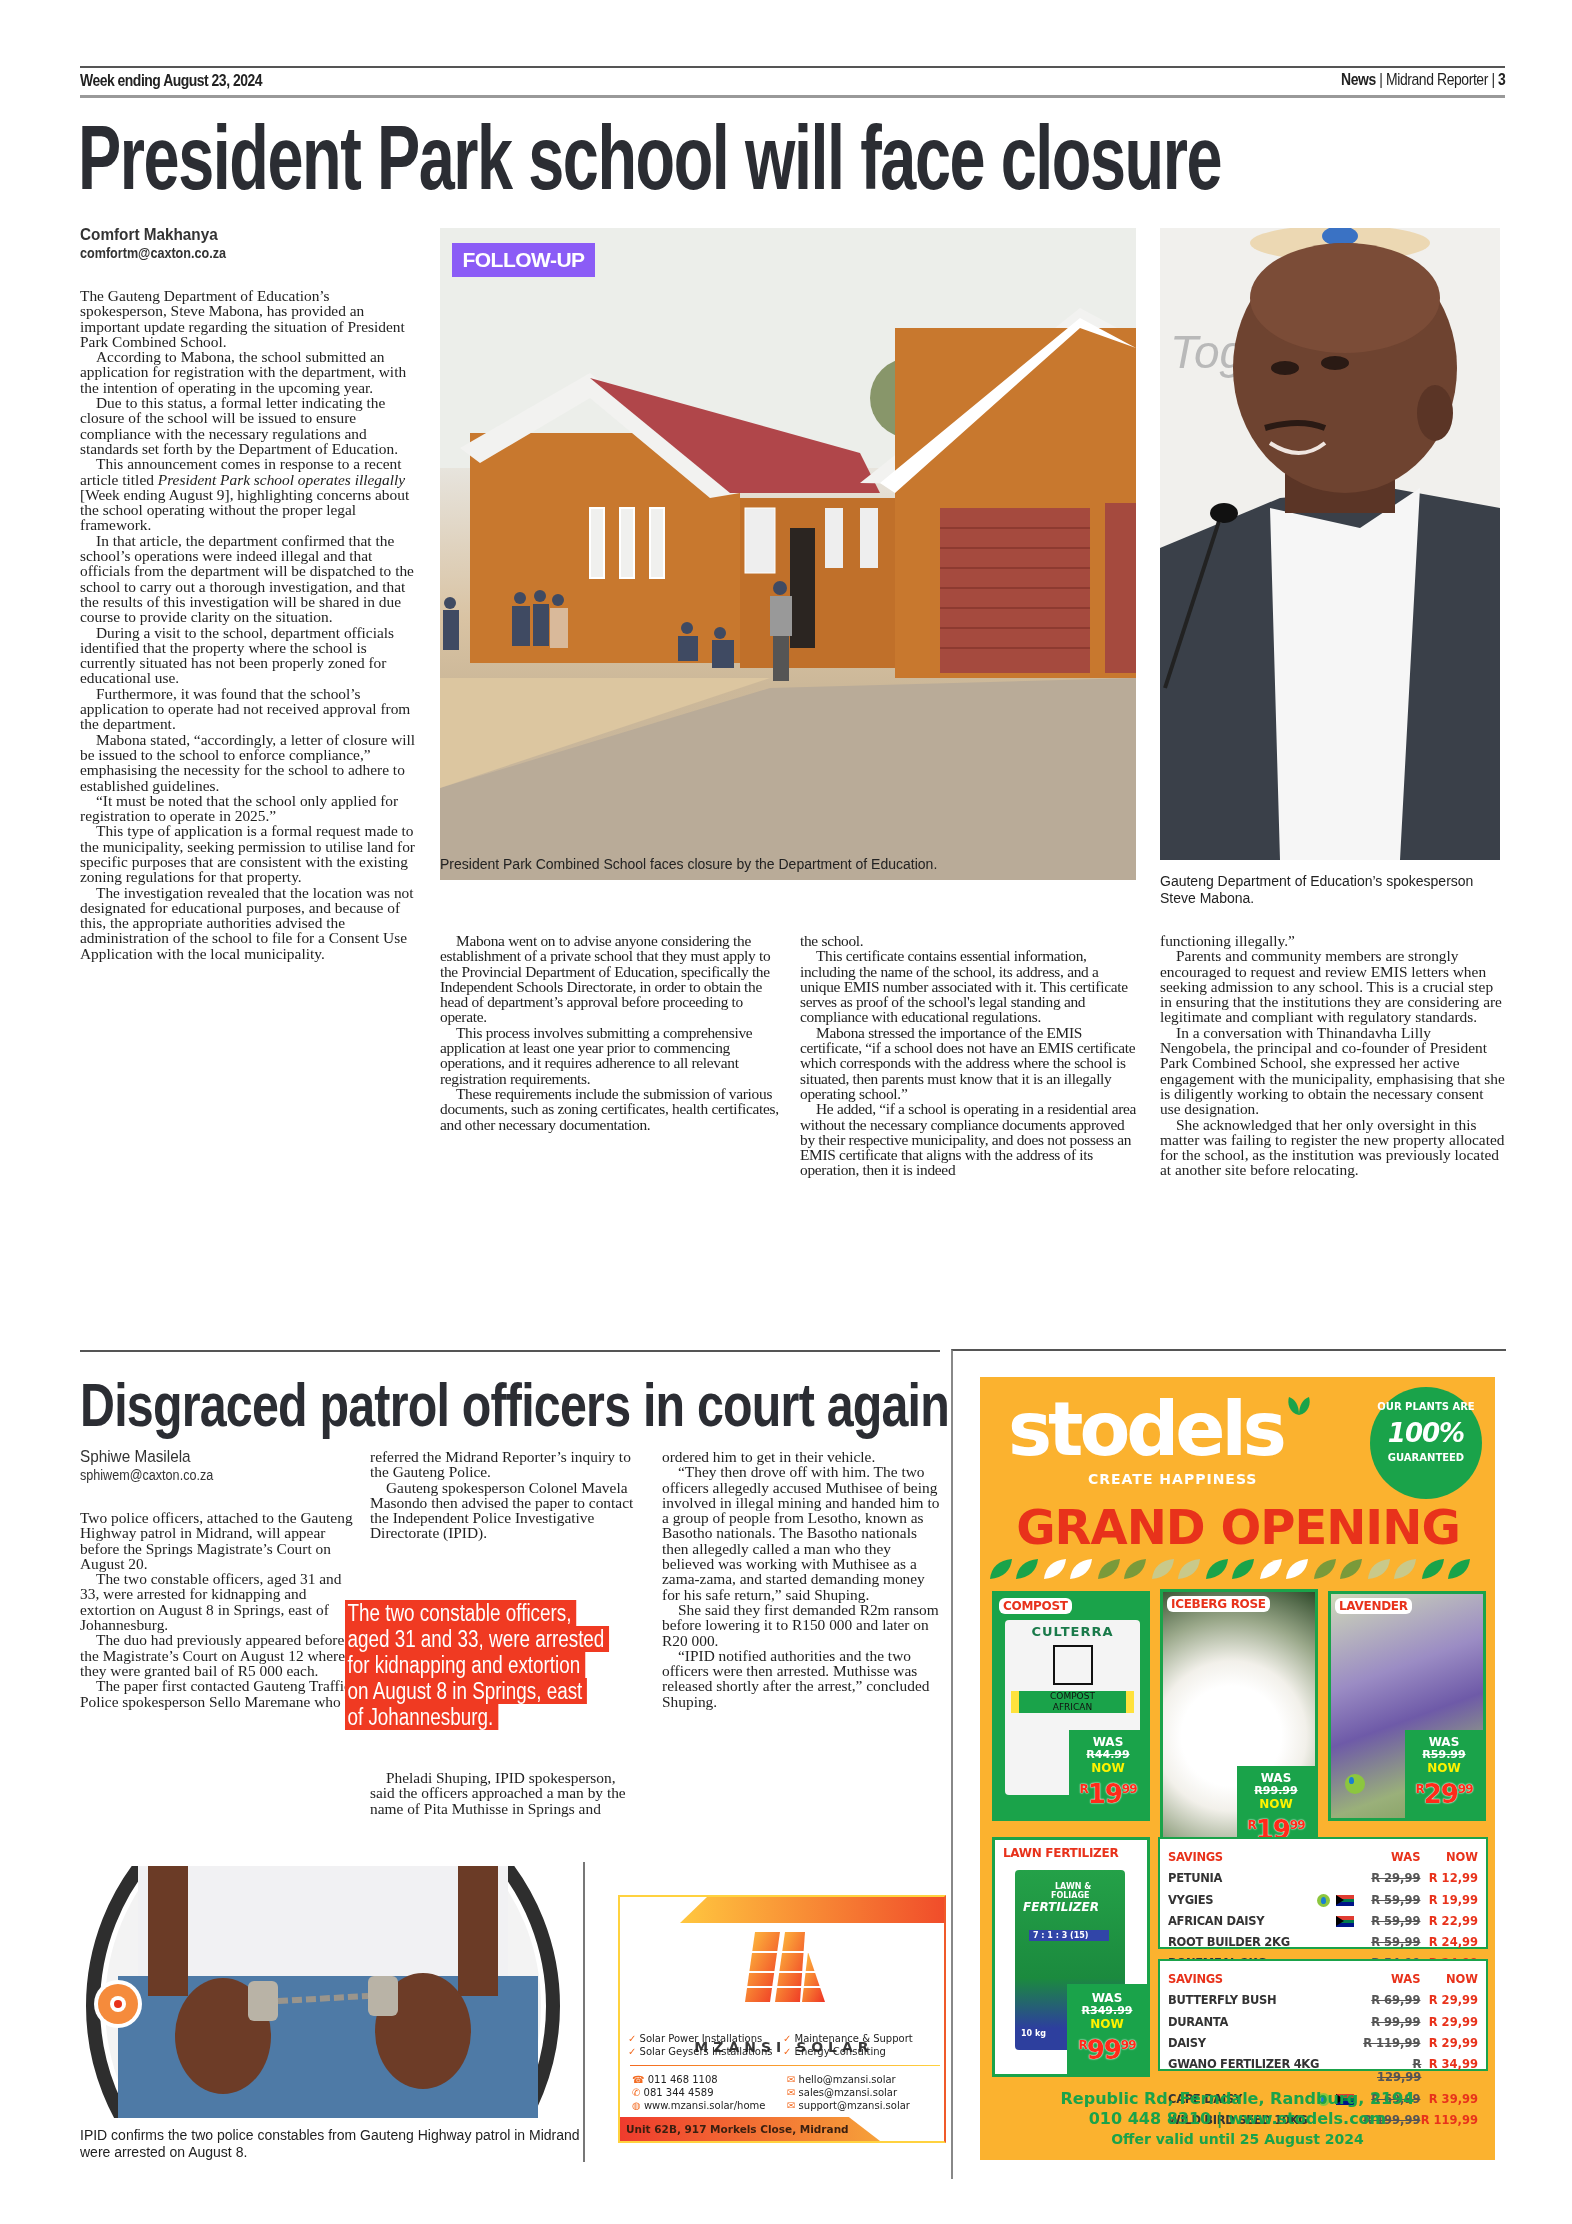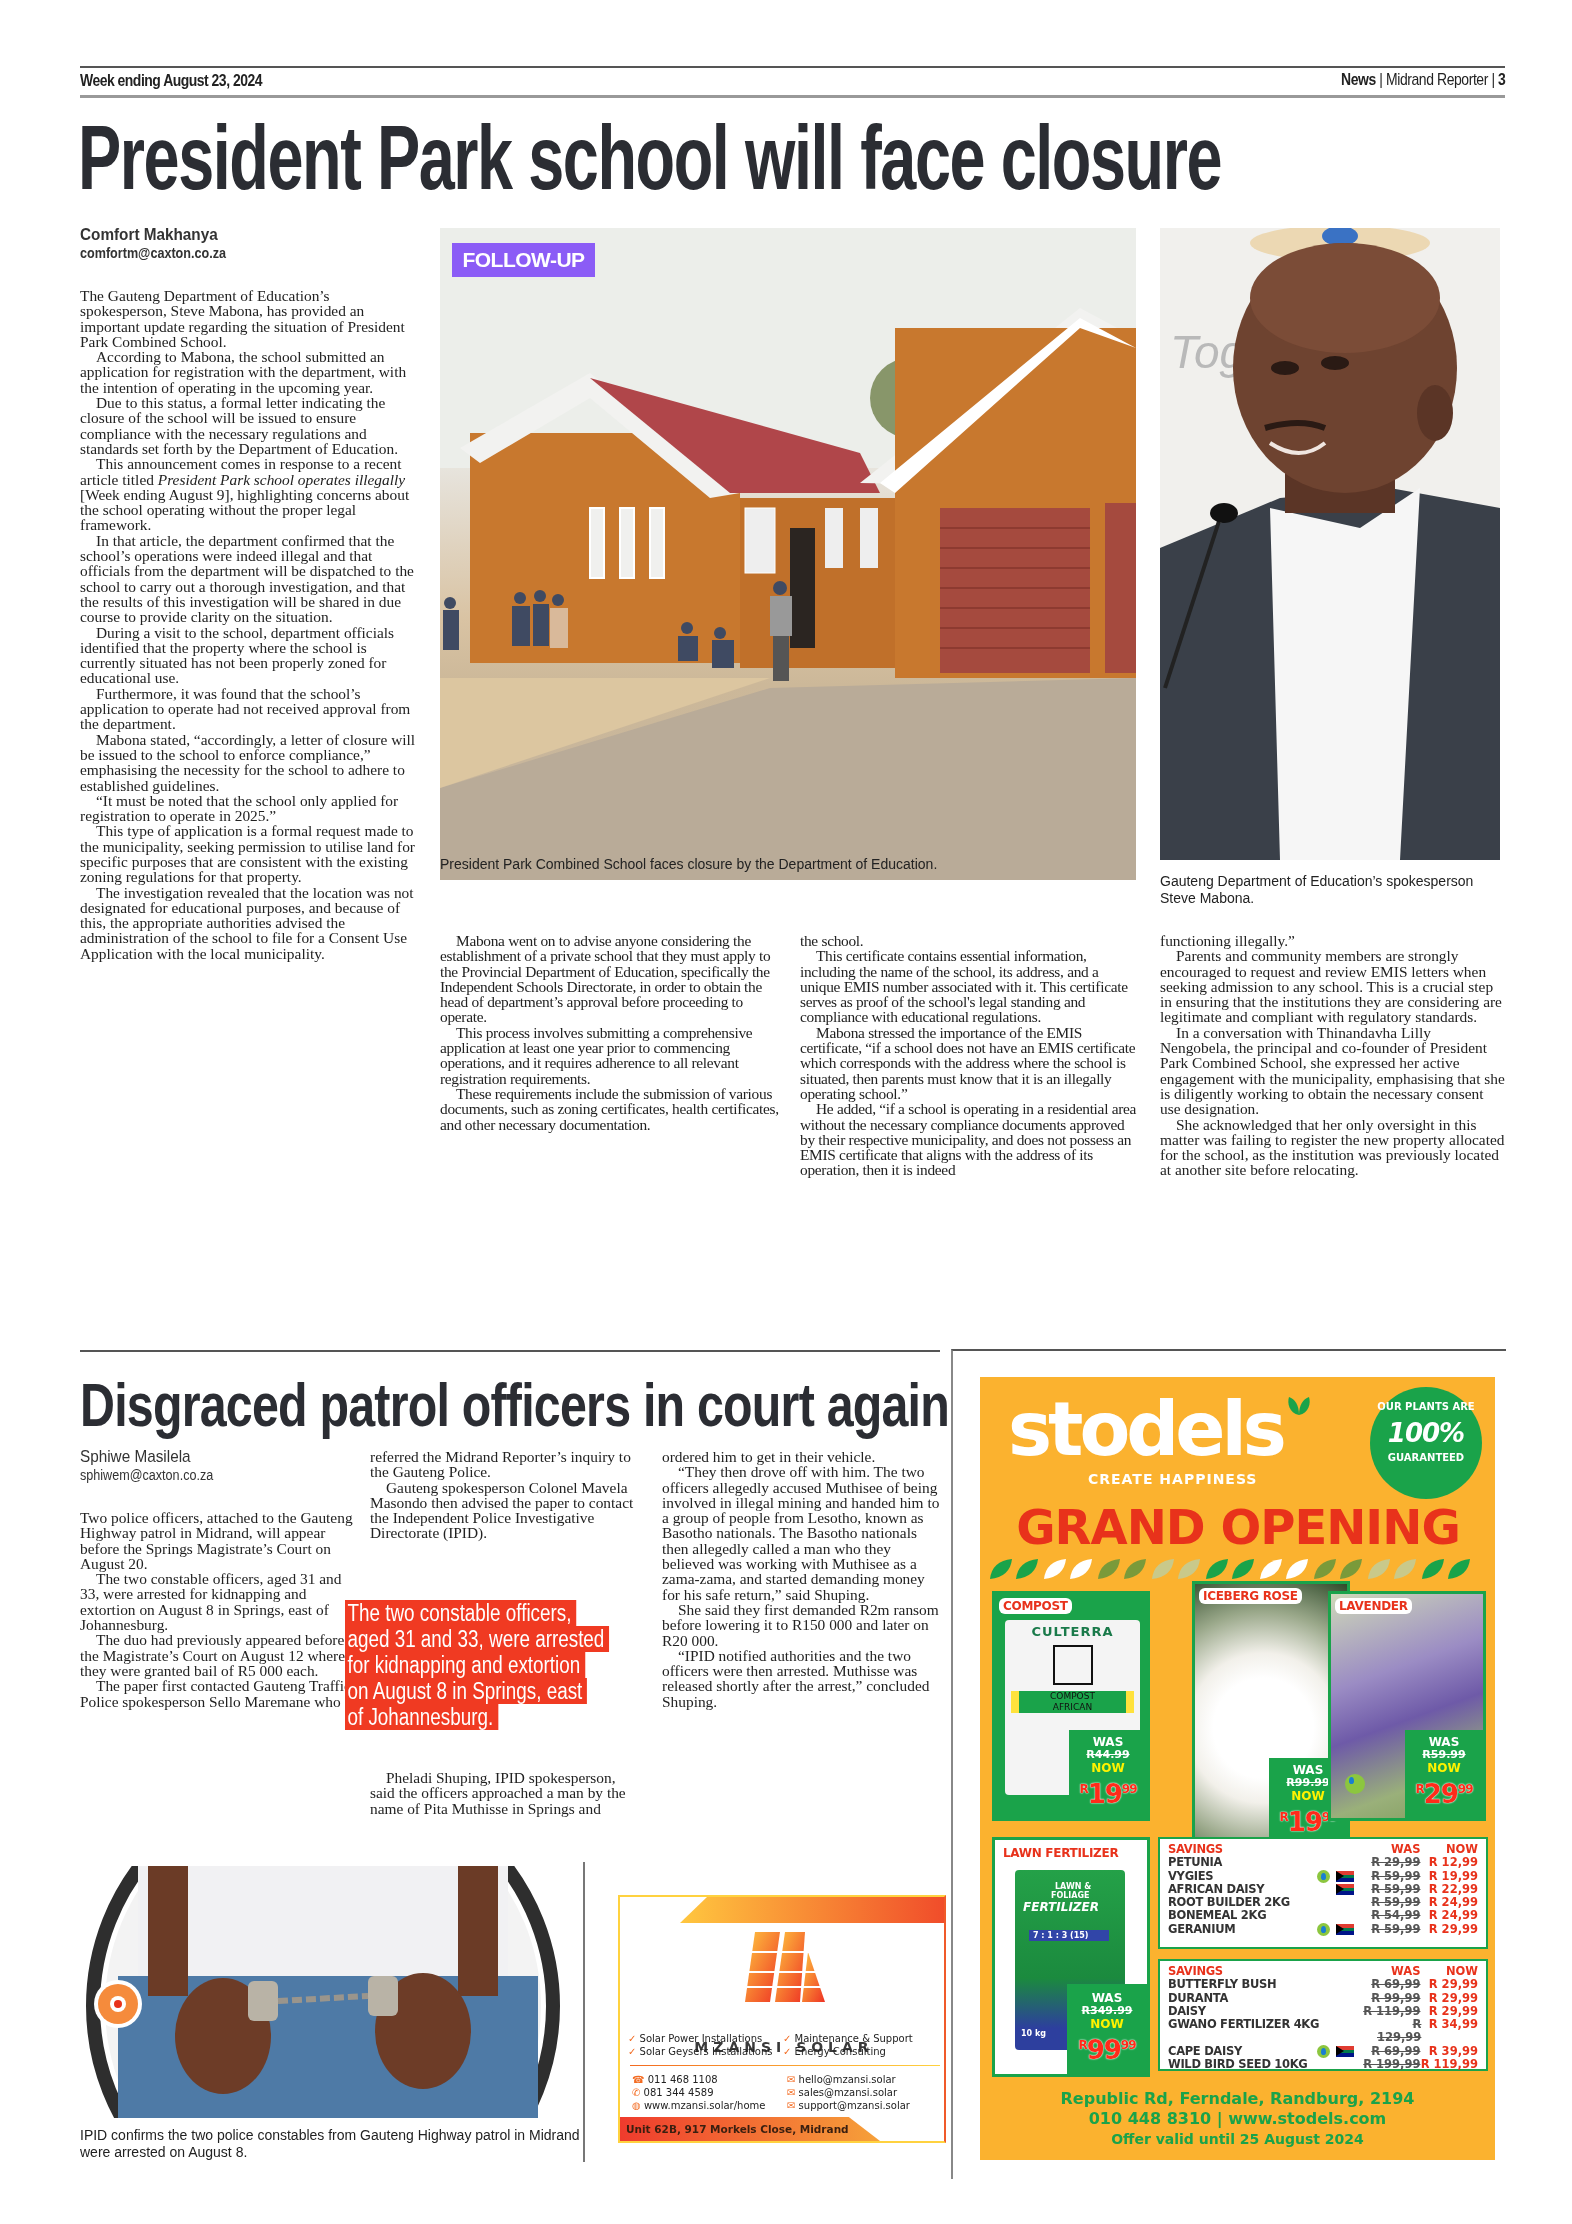--- a/index.html
+++ b/index.html
@@ -60,21 +60,21 @@
   .stodels { left: 980px; top: 1377px; width: 515px; height: 783px; background: #fbb22f; overflow: hidden; font-family: "DejaVu Sans", sans-serif; }
   .prod-card { position: absolute; border: 3px solid #1aa34a; overflow: hidden; }
   .prod-tag { position: absolute; background: #fff; color: #e8321b; font-weight: bold; font-size: 12px; padding: 1px 4px; border-radius: 6px; letter-spacing: -0.3px; }
   .price-box { position: absolute; background: #1aa34a; color: #fff; text-align: center; font-weight: bold; }
   .price-was { font-size: 12px; line-height: 13px; }
   .price-old { font-size: 11px; line-height: 12px; text-decoration: line-through; }
   .price-now-lbl { font-size: 12px; line-height: 14px; color: #fff200; }
   .price-now { font-size: 26px; line-height: 28px; color: #ff2b1a; letter-spacing: -1px; text-shadow: 0 0 2px #fff, 0 0 1px #fff; }
   .price-now sup { font-size: 12px; vertical-align: 10px; }
   .savings { position: absolute; background: #fff; border: 2px solid #1aa34a; padding: 4px 8px; font-size: 11.5px; font-weight: bold; line-height: 13.3px; }
-  .sv-row { display: flex; }
+  .sv-row { display: flex; margin-top: 8px; }
   .sv-name { width: 160px; color: #333; letter-spacing: -0.3px; white-space: nowrap; }
   .sv-icons { width: 50px; display: flex; gap: 6px; align-items: center; }
   .sv-was { width: 62px; text-align: right; color: #555; text-decoration: line-through; }
   .sv-now { width: 62px; text-align: right; color: #e8321b; }
   .sv-head .sv-name, .sv-head .sv-was { color: #e8321b; text-decoration: none; }
   .sv-head .sv-now { color: #e8321b; }
   .drop { width: 13px; height: 13px; border-radius: 50%; background: #8cc63f; position: relative; }
   .drop::after { content: ""; position: absolute; left: 4px; top: 3px; width: 5px; height: 7px; background: #1a7fd1; border-radius: 50% 50% 50% 50% / 60% 60% 40% 40%; }
   .flag { width: 18px; height: 11px; background: linear-gradient(#e03c31 0 33%, #fff 33% 38%, #007a4d 38% 62%, #fff 62% 67%, #001489 67%); position: relative; }
   .flag::before { content: ""; position: absolute; left: 0; top: 0; border-left: 8px solid #000; border-top: 5.5px solid transparent; border-bottom: 5.5px solid transparent; }
@@ -371,21 +371,21 @@
       </div>
     </div>
     <div class="price-box" style="right:0; bottom:0; width:78px; height:88px; padding-top:6px;">
       <div class="price-was">WAS</div>
       <div class="price-old">R44.99</div>
       <div class="price-now-lbl">NOW</div>
       <div class="price-now"><sup>R</sup><span>19</span><sup>99</sup></div>
     </div>
   </div>
 
-  <div class="prod-card" style="left:180px; top:204px; width:158px; height:268px; background:radial-gradient(circle at 45% 55%, #fff 0 30%, #f2f0ea 45%, #9aa88a 70%, #2f4a2a 100%);margin-left:32px;">
+  <div class="prod-card" style="left:180px; top:212px; width:158px; height:268px; background:radial-gradient(circle at 45% 55%, #fff 0 30%, #f2f0ea 45%, #9aa88a 70%, #2f4a2a 100%);">
     <div class="prod-tag" style="left:4px; top:4px;">ICEBERG ROSE</div>
     <div class="price-box" style="right:0; bottom:0; width:78px; height:88px; padding-top:6px;">
       <div class="price-was">WAS</div>
       <div class="price-old">R99.99</div>
       <div class="price-now-lbl">NOW</div>
       <div class="price-now"><sup>R</sup><span>19</span><sup>99</sup></div>
     </div>
   </div>
 
   <div class="prod-card" style="left:348px; top:214px; width:158px; height:230px; background:linear-gradient(160deg,#cfd8b8 0%, #9b8cc4 35%, #6e5aa8 55%, #9ab07a 80%, #7f9a5c 100%);">

